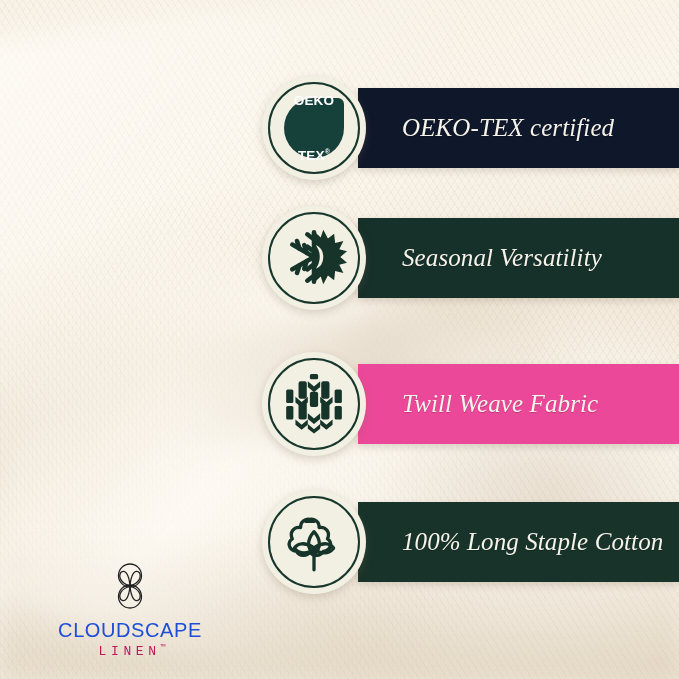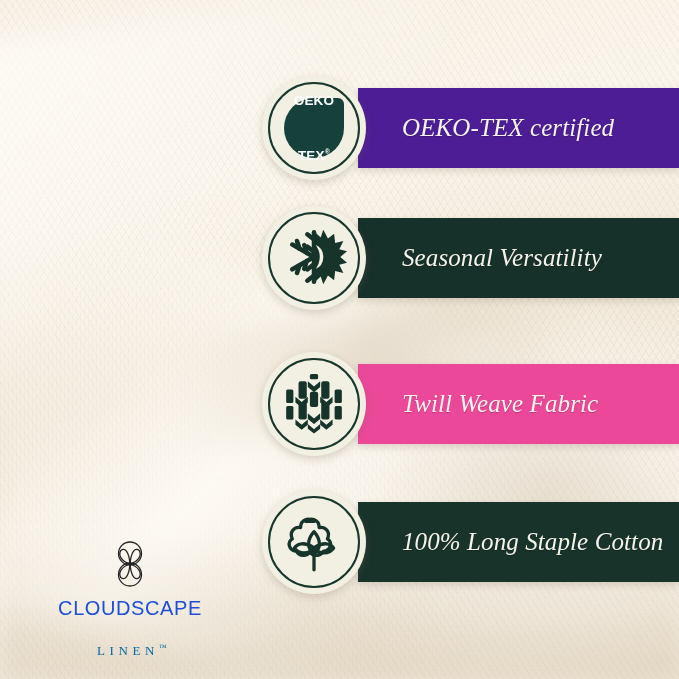--- a/index.html
+++ b/index.html
@@ -185,25 +185,25 @@
   }
   .brand-name {
     font-family: Liberation Sans, sans-serif;
     font-size: 20px;
     font-weight: 400;
     letter-spacing: .6px;
     line-height: 1;
     color: #1d4ed8;
   }
   .brand-sub {
-    font-family: Liberation Serif, serif;
+    font-family: Liberation Mono, monospace;
     font-size: 13px;
     letter-spacing: 4.6px;
-    margin-top: 25px;
-    color: #0369a1;
+    margin-top: 3px;
+    color: #be185d;
     padding-left: 4px;
   }
   .brand-sub sup {
     font-size: 8px;
     letter-spacing: 0;
     vertical-align: super;
   }
 
   
   .oeko-mark {
@@ -241,21 +241,21 @@
   <div class="bg-weave-c"></div>
   <div class="bg-fold-1"></div>
   <div class="bg-fold-2"></div>
   <div class="bg-shadow-1"></div>
   <div class="bg-shadow-2"></div>
   <div class="bg-shadow-3"></div>
 
   <div class="features">
 
     <div class="feature-row r0">
-      <div class="feature-bar" style="background: #4c1d95;">
+      <div class="feature-bar" style="background: #0f172a;">
         <span class="feature-label">OEKO-TEX certified</span>
       </div>
       <div class="feature-badge">
         <div class="ring"></div>
         <div class="oeko-mark">
           <svg class="glyph" viewBox="0 0 62 62" style="width:62px;height:62px;position:absolute;inset:0;">
             <path d="M31 1 h24 a6 6 0 0 1 6 6 v24 a30 30 0 1 1 -30 -30 z" fill="#16403a"></path>
           </svg>
           <div class="oeko-text">
             <span>OEKO</span>

